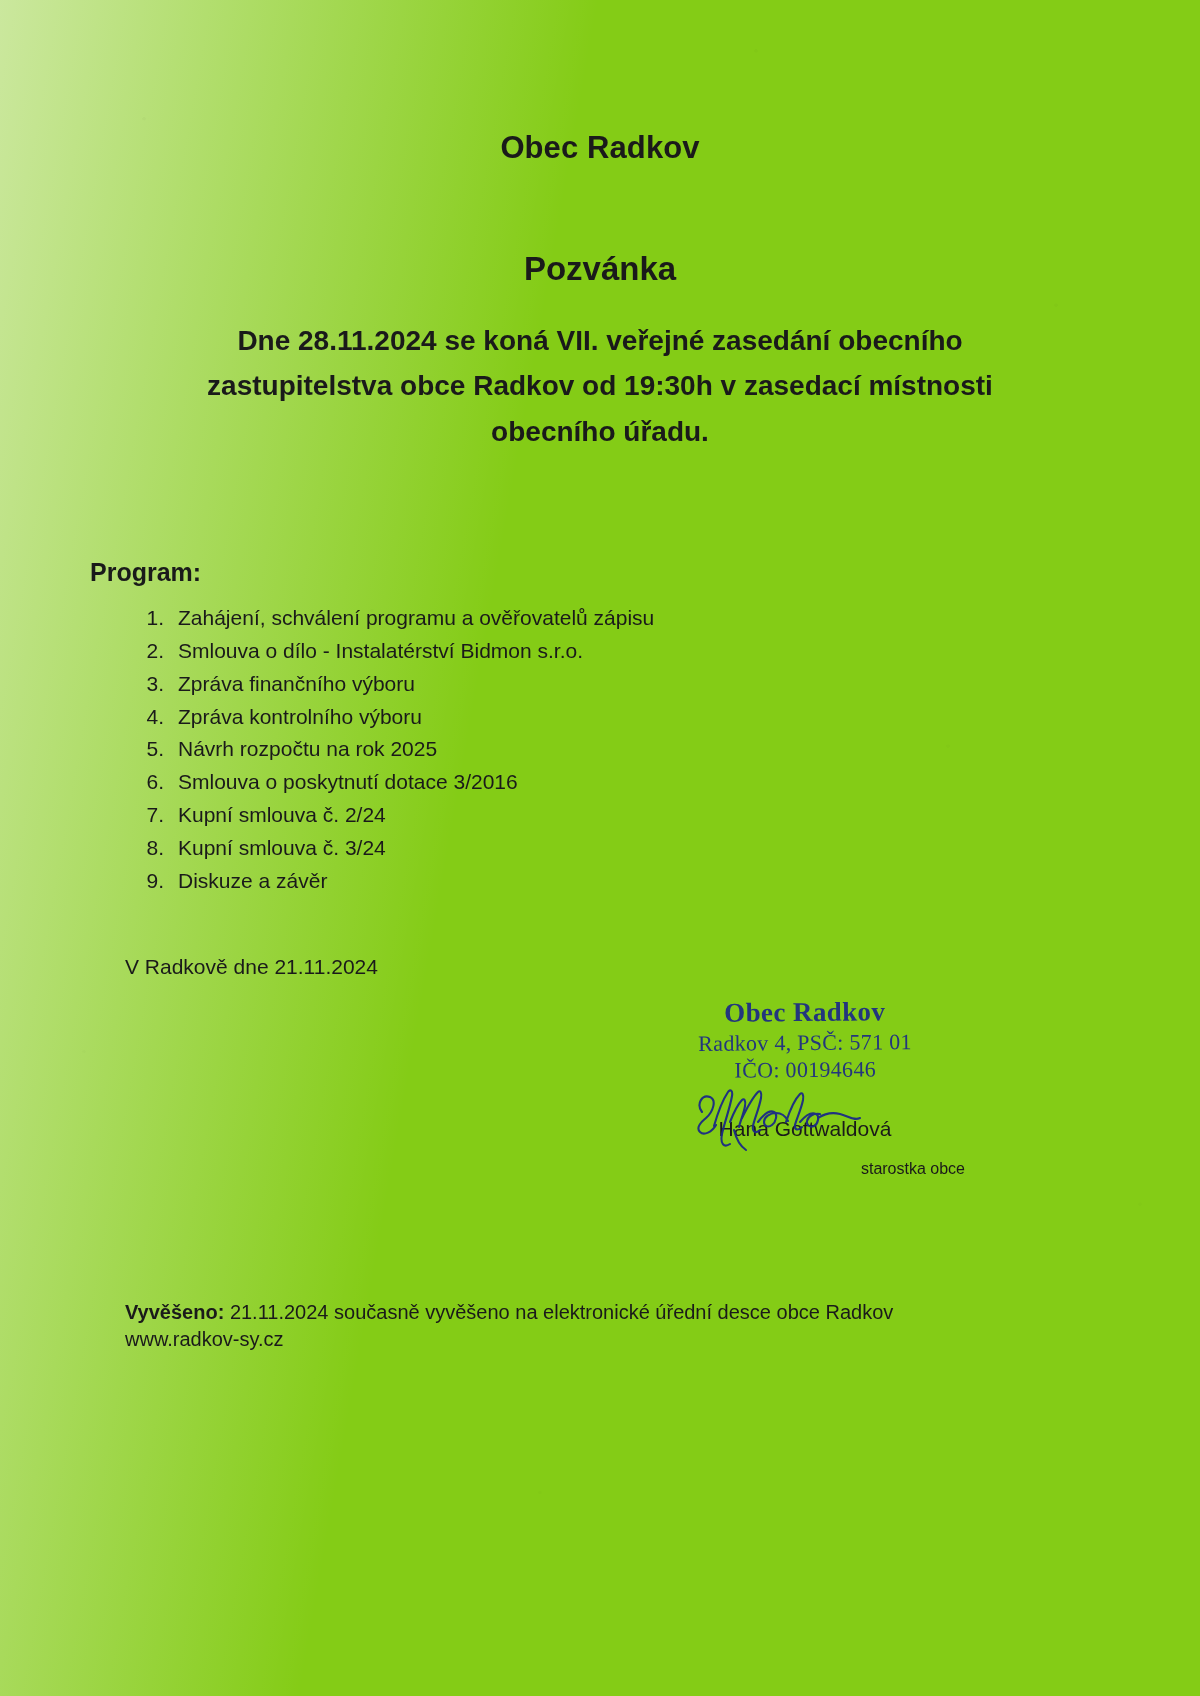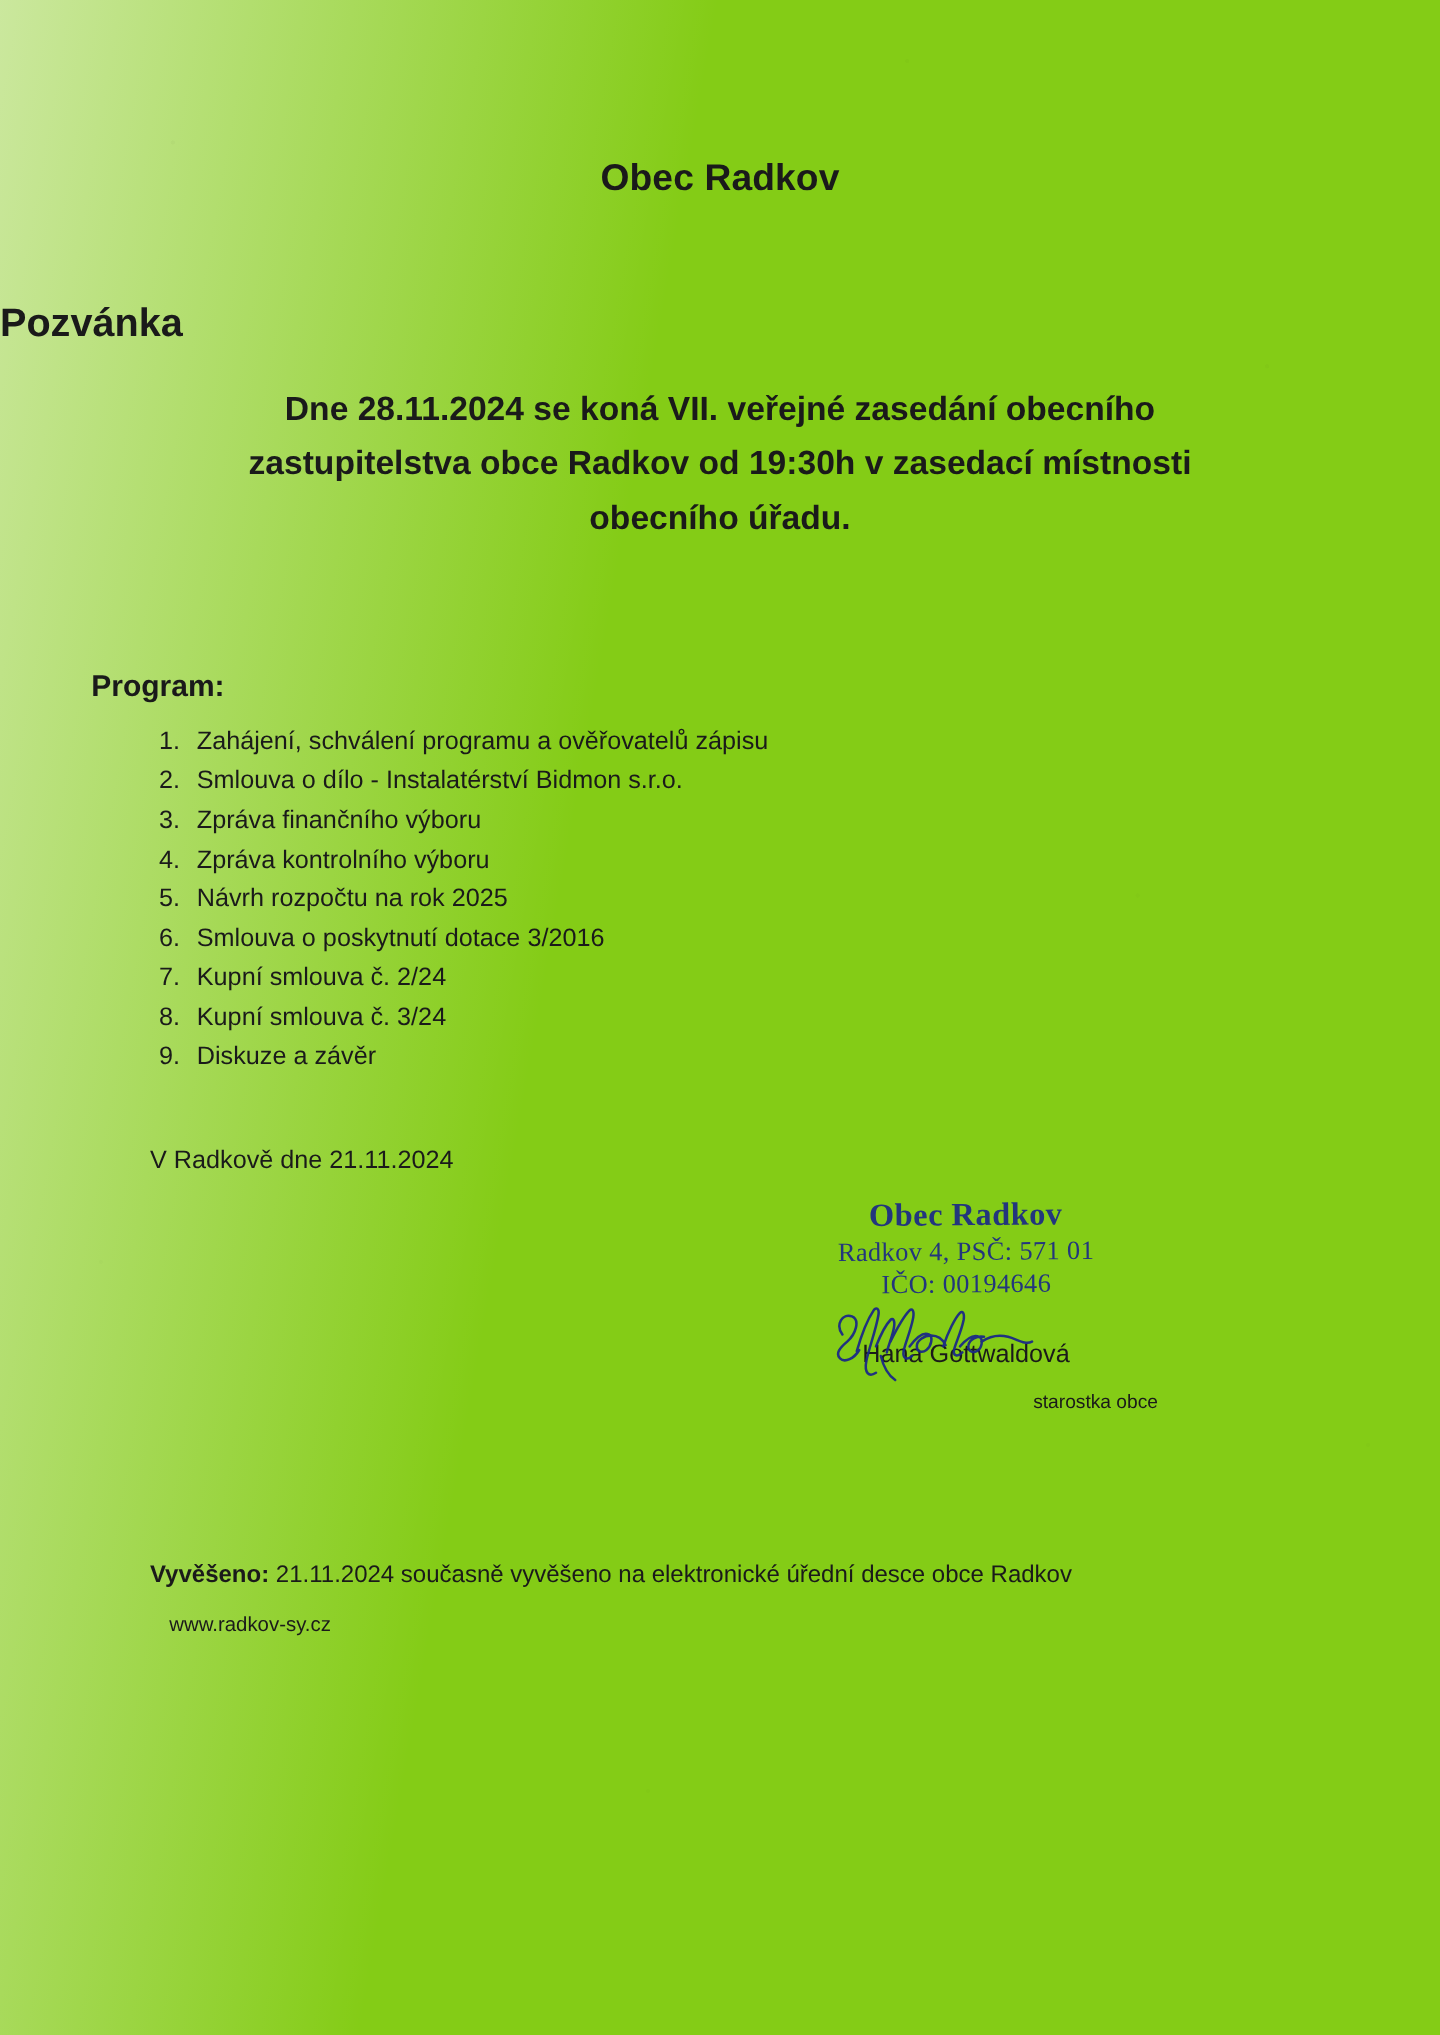--- a/index.html
+++ b/index.html
@@ -52,37 +52,38 @@
   }
   .doc-subtitle {
     text-align: center;
     font-weight: bold;
     font-size: 29px;
     line-height: 1.55;
     margin: 28px auto 0 auto;
     width: 830px;
   }
   .invite-title {
+    text-align: center;
     font-weight: bold;
     font-size: 33px;
     margin: 84px 0 0 0;
   }
   .invite-body {
     text-align: center;
     font-weight: bold;
     font-size: 28px;
     line-height: 1.62;
     margin: 30px auto 0 auto;
     width: 840px;
   }
 
   
   .program-wrap {
-    margin: 104px 0 0 12px;
-    padding-left: 64px;
+    margin: 104px 0 0 0;
+    padding-left: 90px;
   }
   .program-heading {
     font-weight: bold;
     font-size: 25px;
     margin: 0 0 16px 0;
   }
   ol.program-list {
     margin: 0;
     padding: 0 0 0 48px;
     list-style: none;
@@ -180,22 +181,22 @@
   }
   .posted-line {
     font-size: 20px;
     line-height: 1.55;
     text-align: justify;
     text-justify: inter-word;
     margin: 0;
   }
   .posted-line .lbl { font-weight: bold; }
   .posted-url {
-    font-size: 17px;
-    margin: 16px;
+    font-size: 20px;
+    margin: 0;
   }
   .taken-down {
     font-weight: bold;
     font-size: 20px;
     margin: 44px 0 0 0;
   }
 </style>
 </head>
 <body>
 

